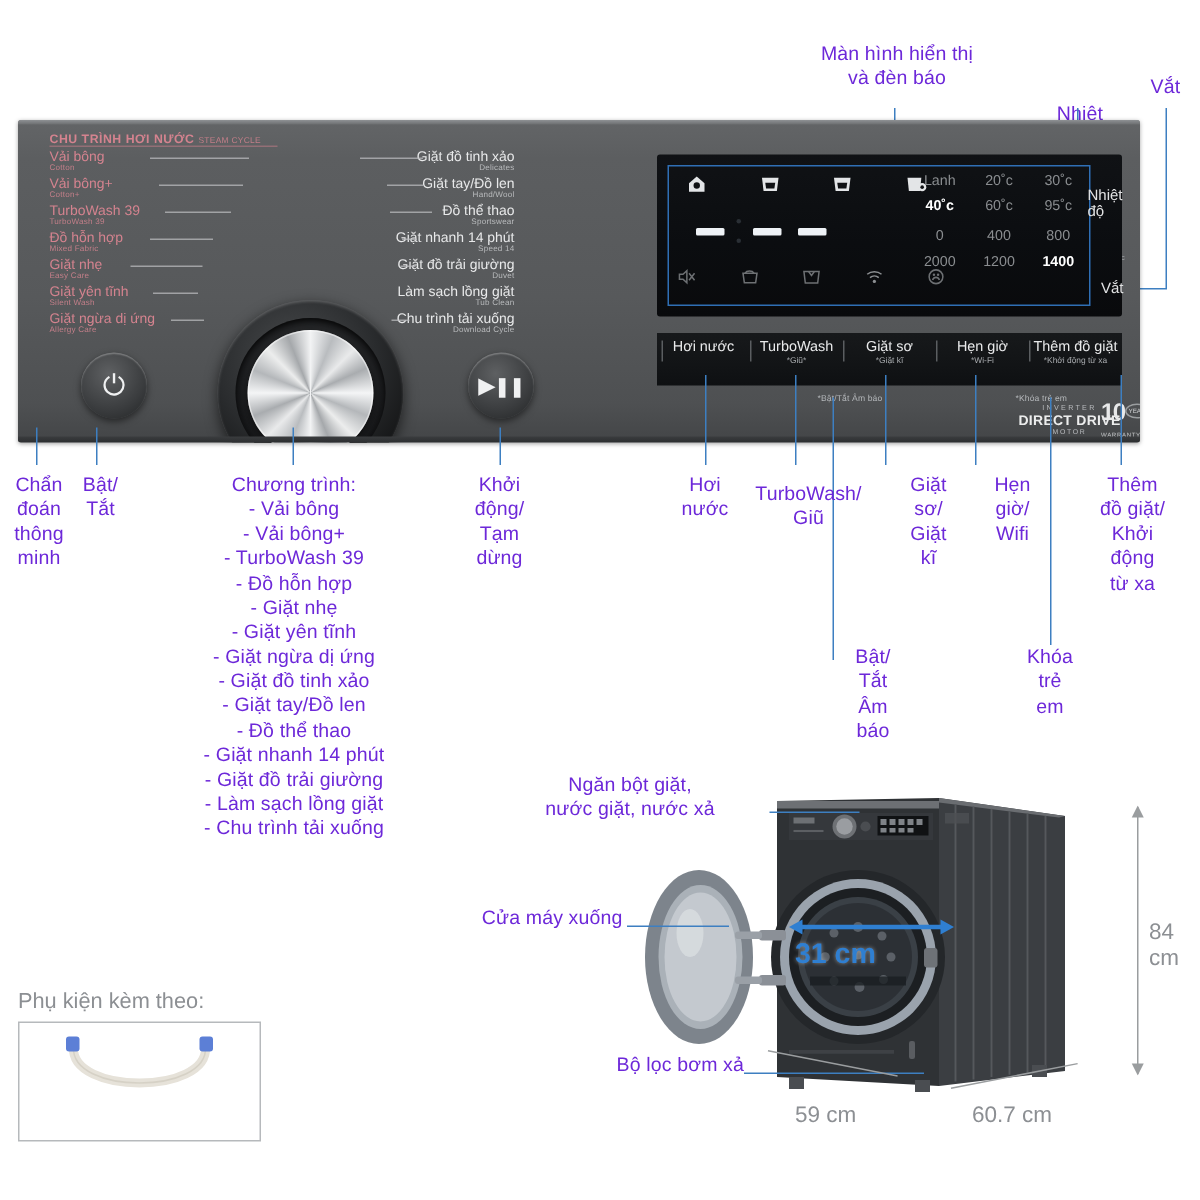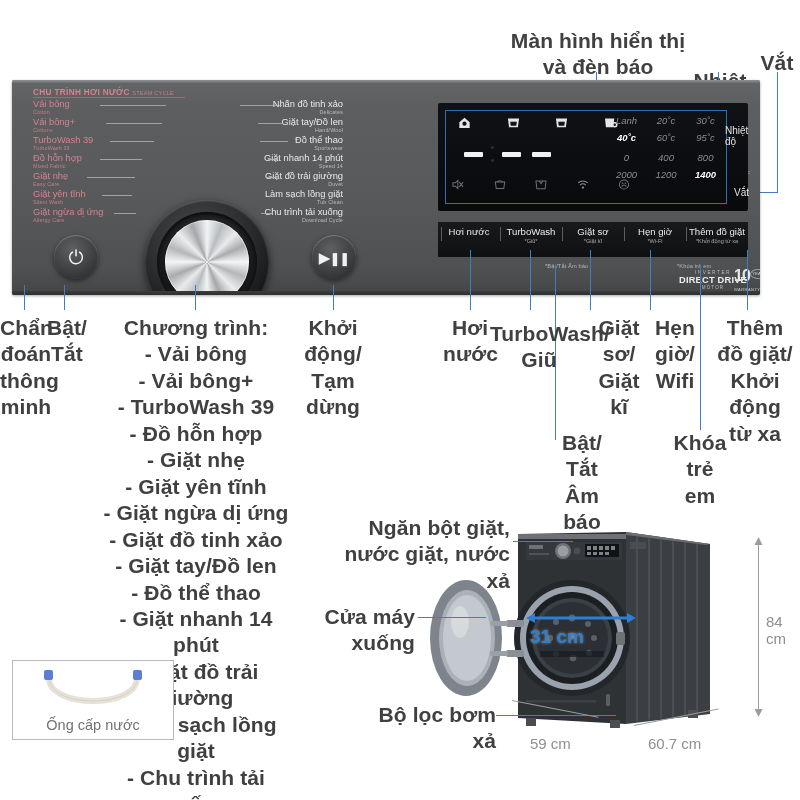--- a/index.html
+++ b/index.html
@@ -6,22 +6,22 @@
   body{
     width:800px;height:800px;background:#ffffff;
     font-family:"Liberation Sans",sans-serif;
     position:relative;overflow:hidden;
     -webkit-font-smoothing:antialiased;
   }
   .abs{position:absolute;}
 
   
   .anno{
-    position:absolute;color:#404040;font-size:21px;line-height:1.26;
-    text-align:center;white-space:pre-line;letter-spacing:.1px;font-weight:bold;
+    position:absolute;color:#6d28d9;font-size:13px;line-height:1.26;
+    text-align:center;white-space:pre-line;letter-spacing:.1px;
   }
   .lead{position:absolute;background:#3d7fc1;}
   .lead.v{width:1px;}
   .lead.h{height:1px;}
 
   
   #panel{
     left:12px;top:80px;width:748px;height:215px;
     background:linear-gradient(180deg,#636567 0%,#5c5e60 12%,#57595b 55%,#4e5052 88%,#434547 100%);
     border-radius:2px;
@@ -206,21 +206,21 @@
   </div>
   <div class="progdash" style="left:90px;top:115px;width:30px;"></div>
 
   <div class="prog pink" style="left:21px;top:128px;">
     <span>Giặt ngừa dị ứng</span>
     <span class="en">Allergy Care</span>
   </div>
   <div class="progdash" style="left:102px;top:133px;width:22px;"></div>
 
   <div class="prog" style="left:191px;top:20px;text-align:right;width:140px;">
-    <span>Nhấn đồ tinh xảo</span>
+    <span>Giặt đồ tinh xảo</span>
     <span class="en">Delicates</span>
   </div>
   <div class="progdash" style="left:228px;top:25px;width:42px;"></div>
 
   <div class="prog" style="left:191px;top:38px;text-align:right;width:140px;">
     <span>Giặt tay/Đồ len</span>
     <span class="en">Hand/Wool</span>
   </div>
   <div class="progdash" style="left:246px;top:43px;width:24px;"></div>
 
@@ -263,21 +263,21 @@
   </div>
 
   <div class="rbtn" style="left:300px;top:155px;">
     <span class="glyph" style="font-size:15px;letter-spacing:-1px;">
       <span>▶</span><span style="font-size:13px;">❚❚</span>
     </span>
   </div>
 
   <div class="note">*Nhấn và giữ 3 giây để mở các tính năng khác</div>
 
-  <div id="display" style="left:426px;top:23px;font-style:italic;">
+  <div id="display" style="left:426px;top:23px;">
     <div class="dispbox"></div>
 
     <div class="topicons">
       <svg width="13" height="12" viewBox="0 0 14 13">
         <path d="M7 .8 1.4 5.6v6.2h11.2V5.6z" fill="#e3e5e7"></path>
         <circle cx="7" cy="7.2" r="2.3" fill="#101215"></circle>
       </svg>
       <svg width="13" height="12" viewBox="0 0 14 13">
         <path d="M1 1.6h12l-1.2 9.6H2.2z" fill="#e3e5e7"></path>
         <path d="M3.4 5.2h7.2l-.6 4.2H4z" fill="#101215"></path>
@@ -458,28 +458,28 @@
 
 <div class="anno" style="left:560px;top:430px;width:44px;">Bật/
 Tắt
 Âm
 báo</div>
 <div class="anno" style="left:672px;top:430px;width:56px;">Khóa
 trẻ
 em</div>
 
 <div id="acc">
+  <div class="hd">Phụ kiện kèm theo:</div>
   <div class="bx">
     <svg width="120" height="54" viewBox="0 0 120 54" style="position:absolute;left:20px;top:4px;">
       <path d="M16 12 C 14 44, 106 44, 104 12" fill="none" stroke="#e6e2d9" stroke-width="6" stroke-linecap="round"></path>
       <path d="M16 12 C 14 44, 106 44, 104 12" fill="none" stroke="#cfcabd" stroke-width="1" opacity=".7"></path>
       <rect x="11" y="5" width="9" height="10" rx="2" fill="#5c7fd6"></rect>
       <rect x="100" y="5" width="9" height="10" rx="2" fill="#5c7fd6"></rect>
     </svg>
-    <div class="cap">Ống cấp nước</div>
   </div>
 </div>
 
 <div id="washer">
   <svg width="320" height="232" viewBox="0 0 320 232">
 
     <path d="M196 14 L280 26 L280 196 L196 206 Z" fill="#3b3e42"></path>
     <path d="M196 14 L280 26 L276 27 L196 17 Z" fill="#6a6d71"></path>
 
     <g stroke="#55585c" stroke-width="1.3" fill="none">
@@ -560,21 +560,21 @@
   </svg>
 
   <div class="label31" style="left:100px;top:108px;">31 cm</div>
   <svg width="110" height="16" viewBox="0 0 110 16" style="position:absolute;left:96px;top:92px;">
     <path d="M6 8 H104" stroke="#2f7fd1" stroke-width="3"></path>
     <path d="M0 8 L9 3 L9 13 Z" fill="#2f7fd1"></path>
     <path d="M110 8 L101 3 L101 13 Z" fill="#2f7fd1"></path>
   </svg>
 </div>
 
-<div class="anno" style="left:330px;top:515px;width:180px;text-align:right;">Ngăn bột giặt,
+<div class="anno" style="left:330px;top:515px;width:180px;text-align:center;">Ngăn bột giặt,
 nước giặt, nước xả</div>
 <div class="lead h" style="left:513px;top:541px;width:60px;"></div>
 
 <div class="anno" style="left:305px;top:604px;width:110px;text-align:right;">Cửa máy xuống</div>
 <div class="lead h" style="left:418px;top:617px;width:68px;"></div>
 
 <div class="anno" style="left:378px;top:702px;width:118px;text-align:right;">Bộ lọc bơm xả</div>
 <div class="lead h" style="left:496px;top:715px;width:120px;"></div>
 
 <div class="dimline" style="left:758px;top:538px;width:1px;height:178px;"></div>

